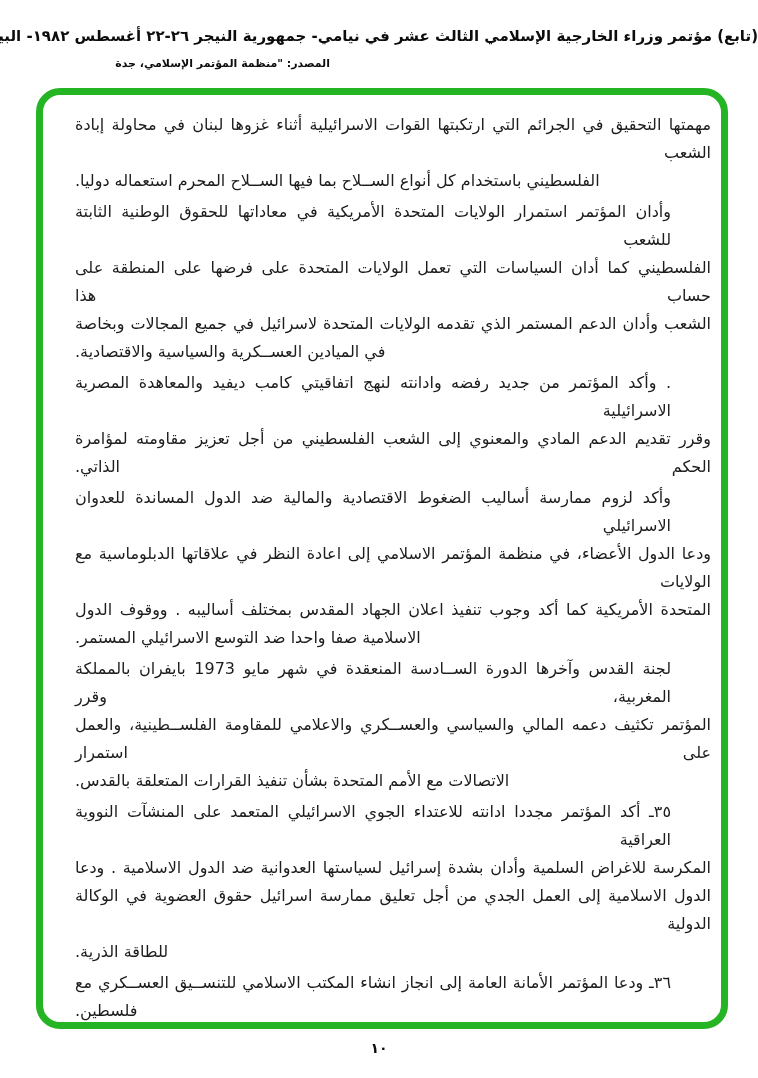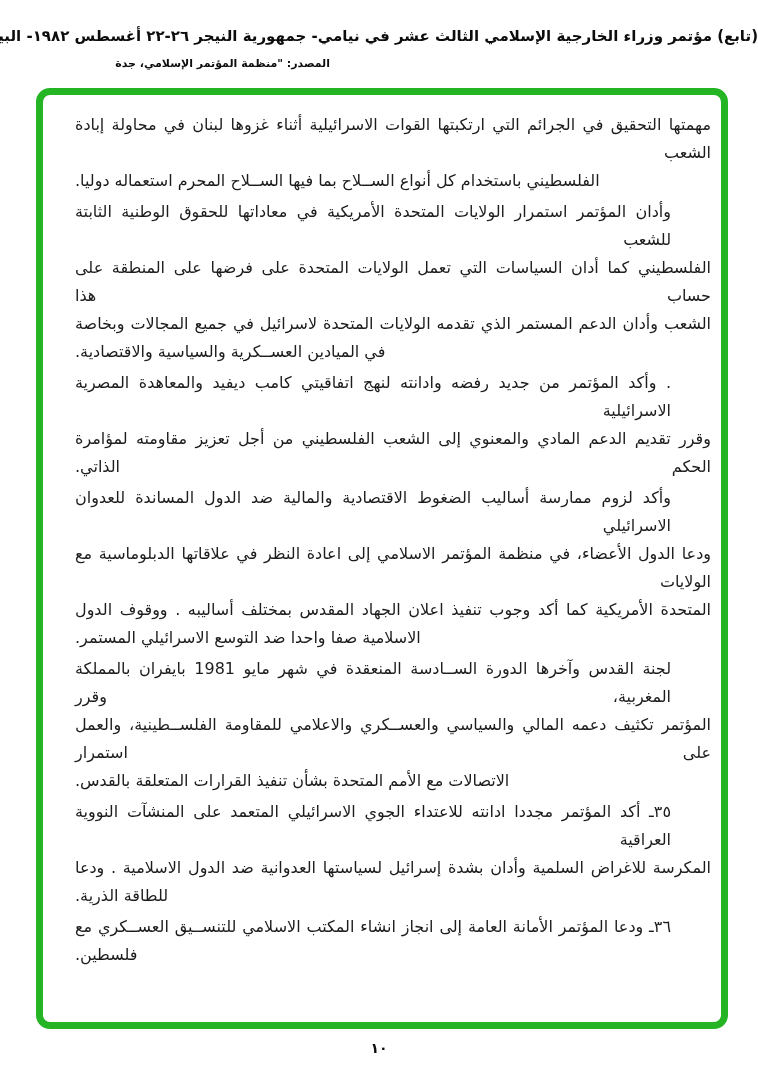--- a/index.html
+++ b/index.html
@@ -33,21 +33,21 @@
     white-space: nowrap;
     color: #0d0d0d;
   }
 
   
   .document-frame {
     position: absolute;
     left: 36px; top: 88px;
     width: 692px; height: 941px;
     border: 7px solid #24b424;
-    border-radius: 14px;
+    border-radius: 24px;
     background: #ffffff;
     padding: 16px 10px 8px 32px;
     overflow: hidden;
   }
   .document-body { width: 100%; }
 
   .para { margin-bottom: 3px; }
   .line {
     font-size: 16px;
     line-height: 28px;
@@ -95,27 +95,28 @@
           <div class="line full">. وأكد المؤتمر من جديد رفضه وادانته لنهج اتفاقيتي كامب ديفيد والمعاهدة المصرية الاسرائيلية</div>
           <div class="line full">وقرر تقديم الدعم المادي والمعنوي إلى الشعب الفلسطيني من أجل تعزيز مقاومته لمؤامرة الحكم الذاتي.</div>
         </div>
         <div class="para indent">
           <div class="line full">وأكد لزوم ممارسة أساليب الضغوط الاقتصادية والمالية ضد الدول المساندة للعدوان الاسرائيلي</div>
           <div class="line full">ودعا الدول الأعضاء، في منظمة المؤتمر الاسلامي إلى اعادة النظر في علاقاتها الدبلوماسية مع الولايات</div>
           <div class="line full">المتحدة الأمريكية كما أكد وجوب تنفيذ اعلان الجهاد المقدس بمختلف أساليبه . ووقوف الدول</div>
           <div class="line end">الاسلامية صفا واحدا ضد التوسع الاسرائيلي المستمر.</div>
         </div>
         <div class="para indent">
-          <div class="line full">لجنة القدس وآخرها الدورة الســادسة المنعقدة في شهر مايو 1981 بايفران بالمملكة المغربية، وقرر</div>
+          <div class="line full">لجنة القدس وآخرها الدورة الســادسة المنعقدة في شهر مايو 1973 بايفران بالمملكة المغربية، وقرر</div>
           <div class="line full">المؤتمر تكثيف دعمه المالي والسياسي والعســكري والاعلامي للمقاومة الفلســطينية، والعمل على استمرار</div>
           <div class="line end">الاتصالات مع الأمم المتحدة بشأن تنفيذ القرارات المتعلقة بالقدس.</div>
         </div>
         <div class="para indent">
           <div class="line full">٣٥ـ أكد المؤتمر مجددا ادانته للاعتداء الجوي الاسرائيلي المتعمد على المنشآت النووية العراقية</div>
           <div class="line full">المكرسة للاغراض السلمية وأدان بشدة إسرائيل لسياستها العدوانية ضد الدول الاسلامية . ودعا</div>
+          <div class="line full">الدول الاسلامية إلى العمل الجدي من أجل تعليق ممارسة اسرائيل حقوق العضوية في الوكالة الدولية</div>
           <div class="line end">للطاقة الذرية.</div>
         </div>
         <div class="para indent">
           <div class="line full">٣٦ـ ودعا المؤتمر الأمانة العامة إلى انجاز انشاء المكتب الاسلامي للتنســيق العســكري مع</div>
           <div class="line end">فلسطين.</div>
         </div>
       </div>
   </div>
 
   <div class="page-number">١٠</div>

